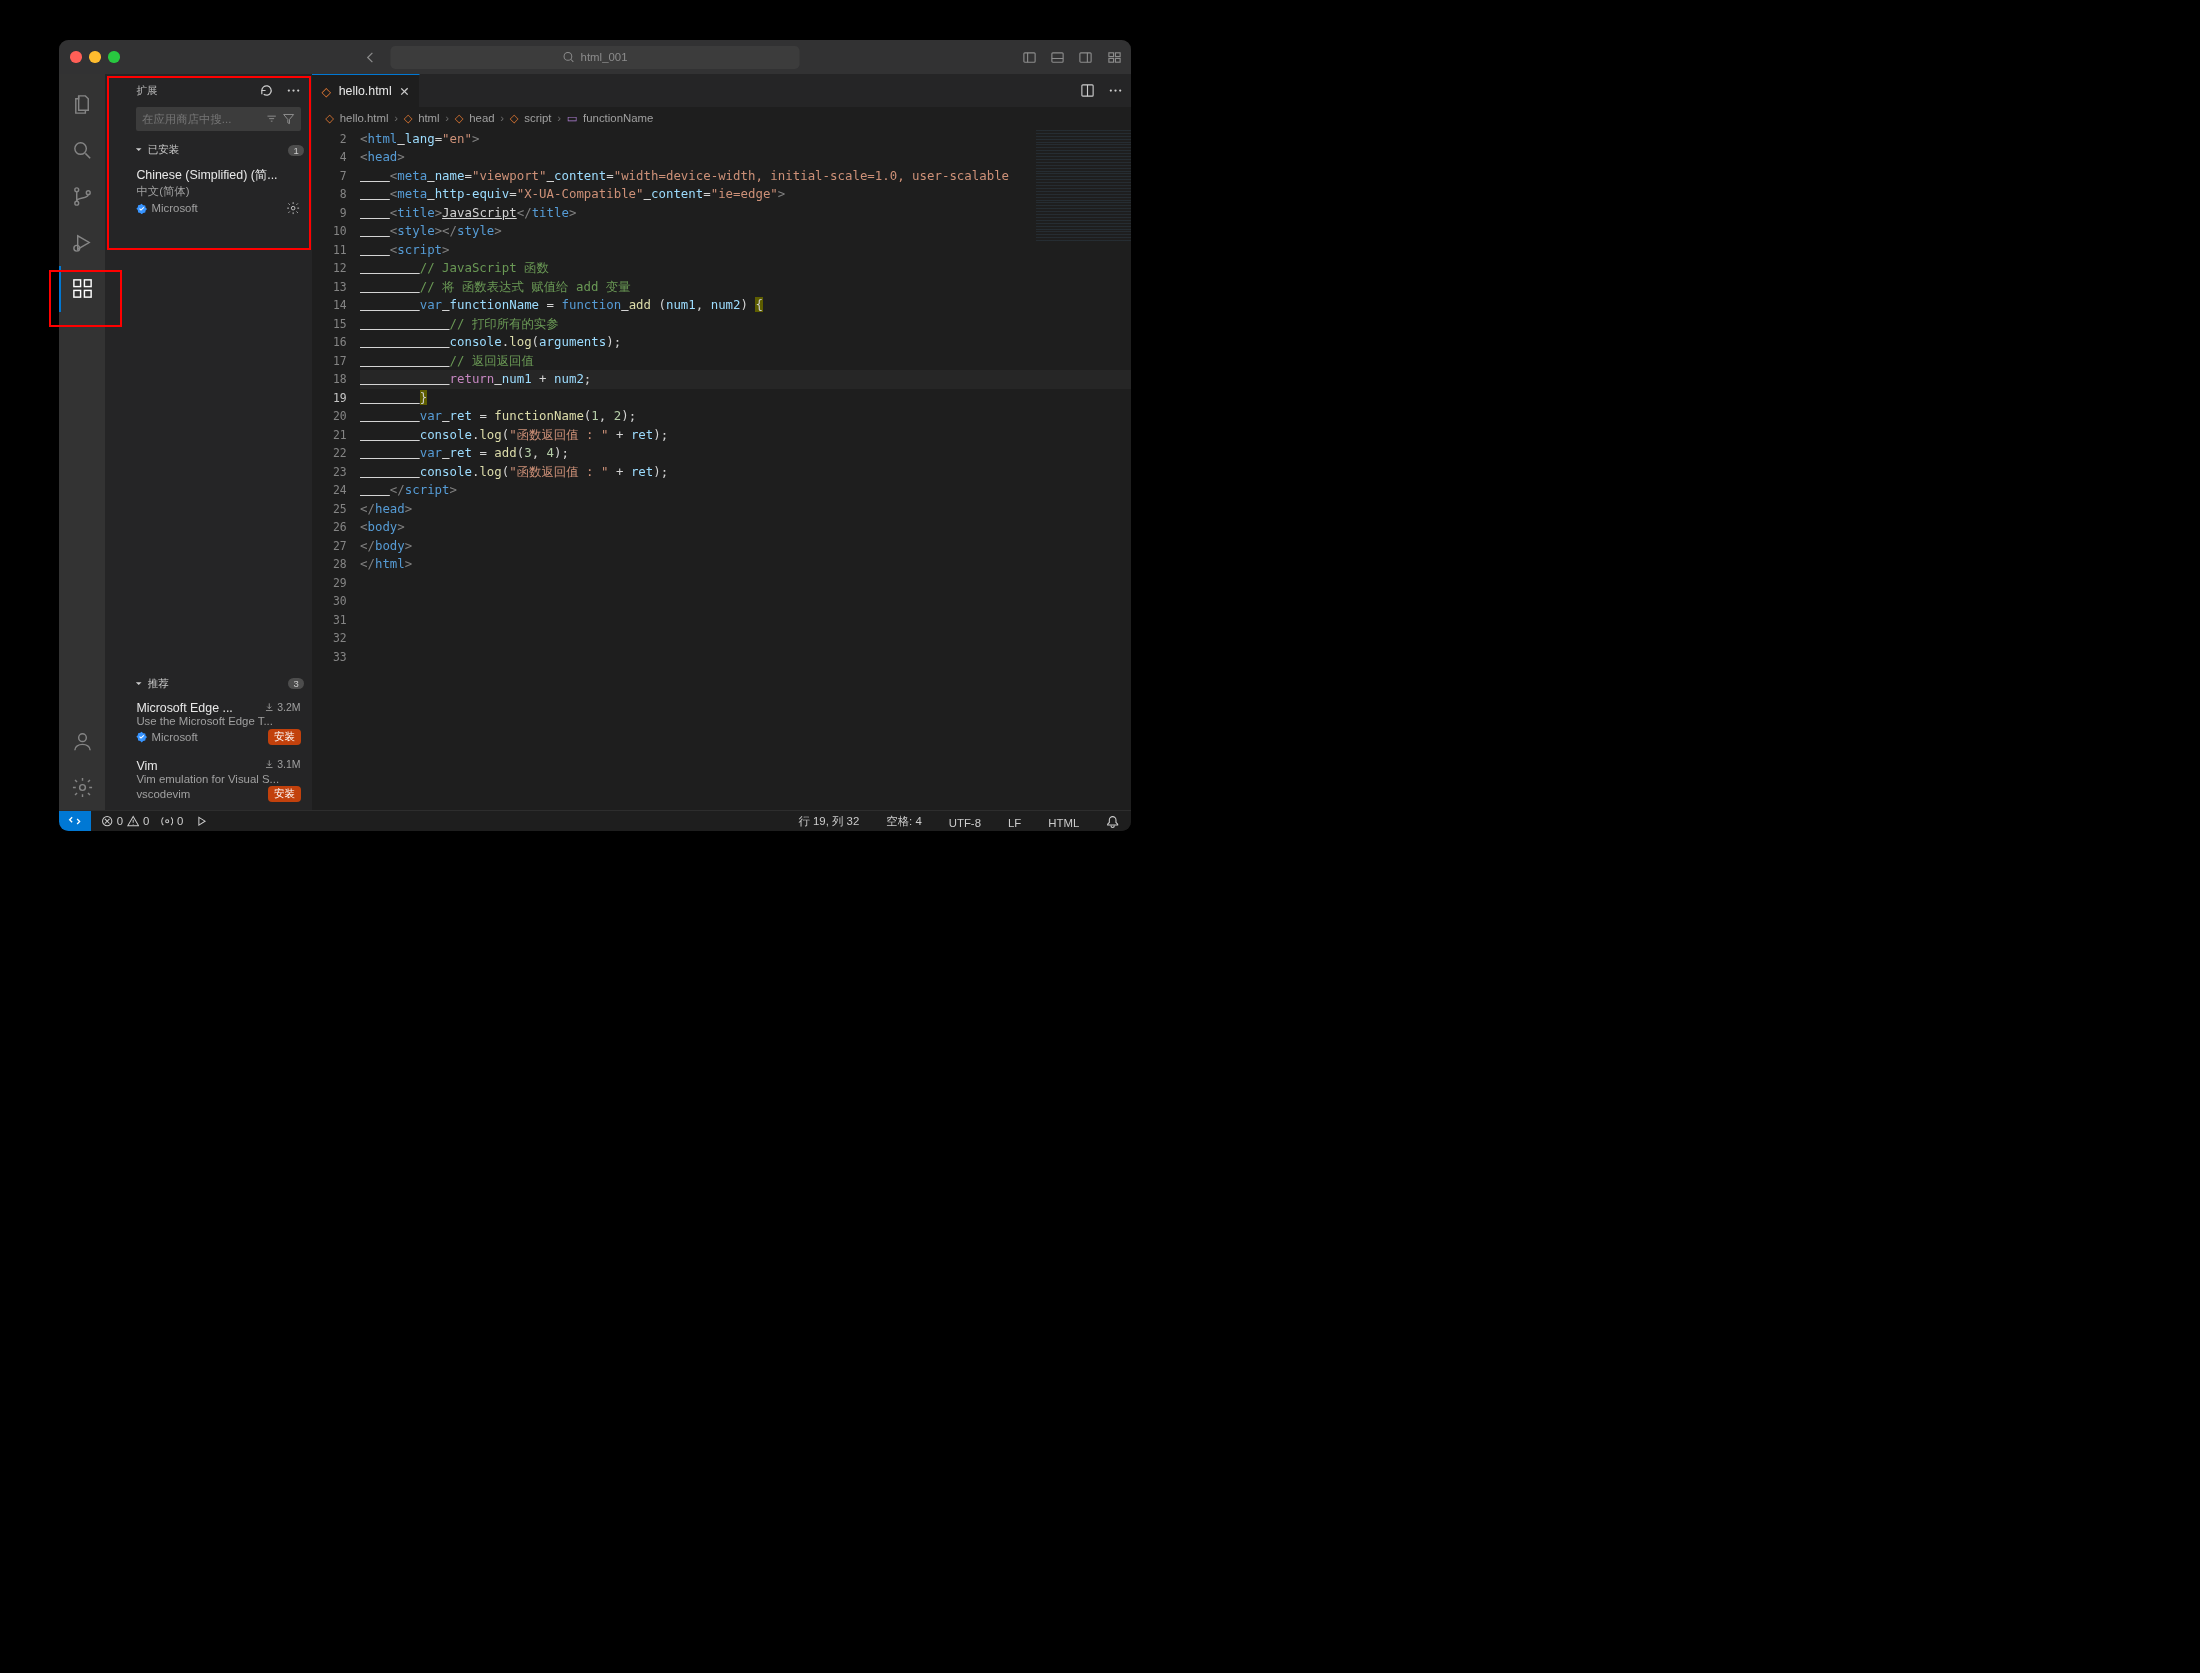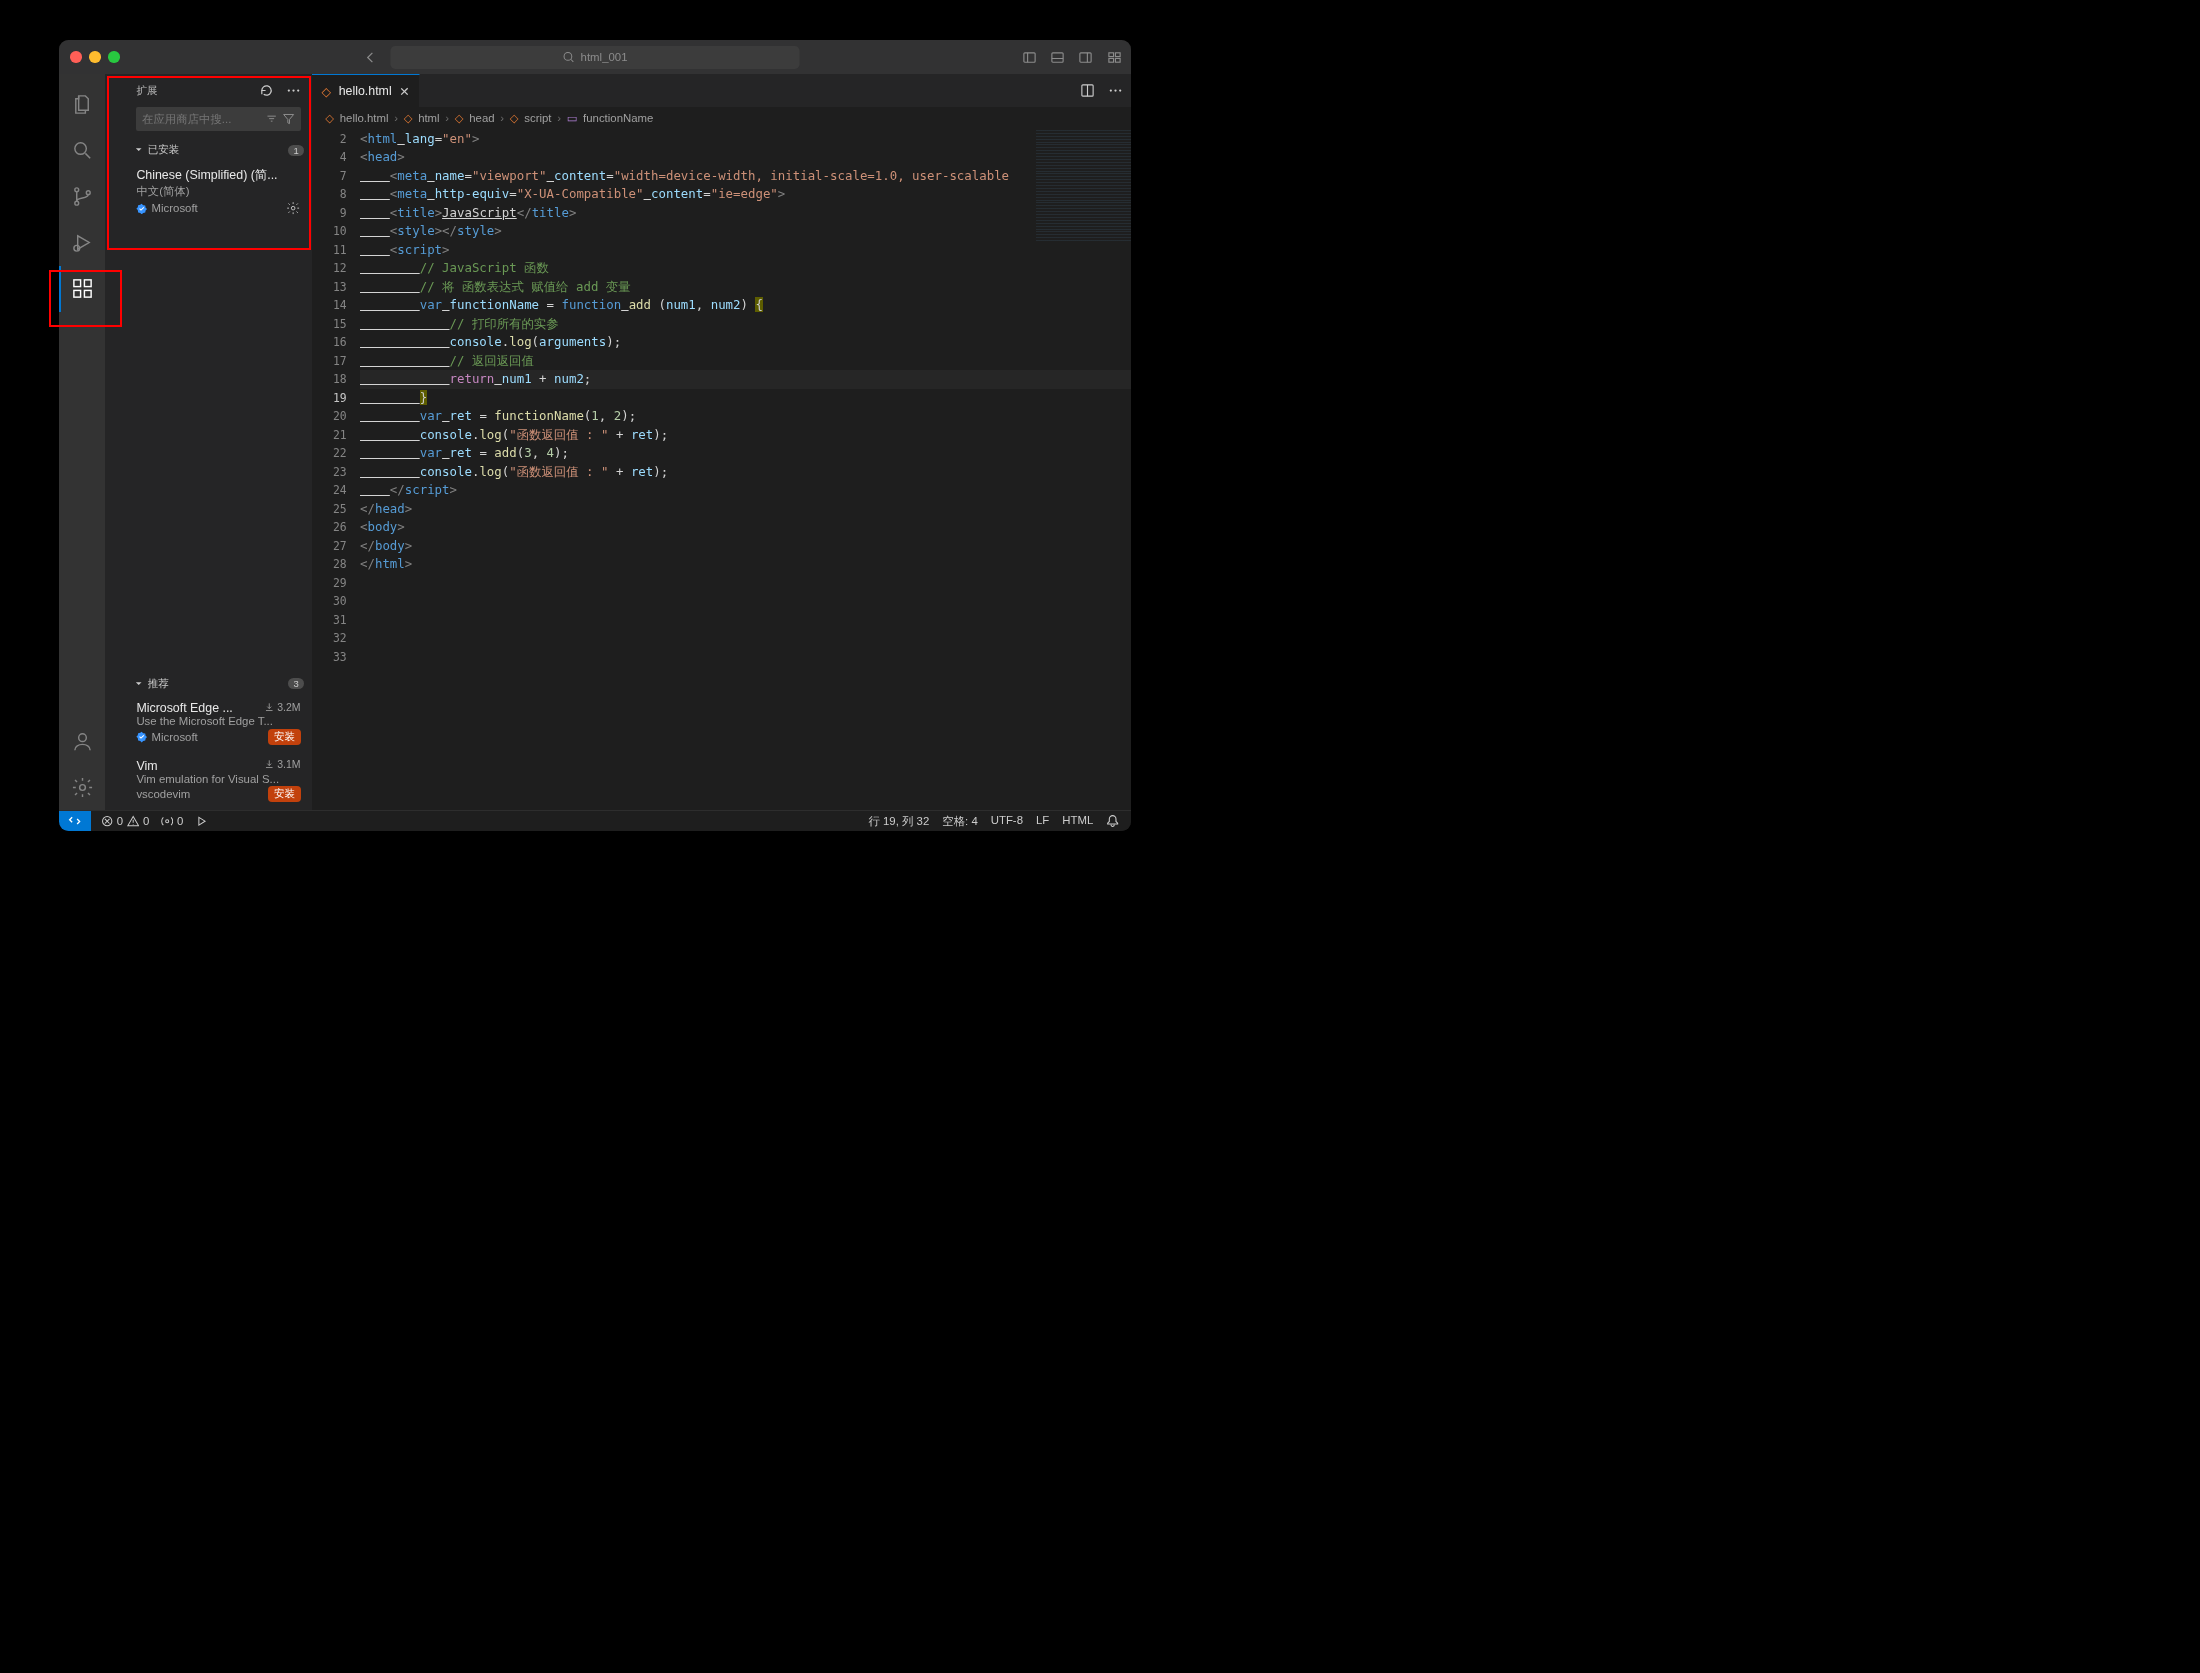--- a/index.html
+++ b/index.html
@@ -184,21 +184,21 @@
 .statusbar {
   height: 21px; background: #1e1e1e;
   display: flex; align-items: center; font-size: 11.4px; color: #ccc;
   border-top: 1px solid #2d2d2d;
 }
 .sb-remote {
   width: 32px; height: 21px; background: #0078d4;
   display: flex; align-items: center; justify-content: center; color: #fff;
 }
 .sb-left { display: flex; align-items: center; gap: 11.4px; padding-left: 9.5px; }
-.sb-right { margin-left: auto; display: flex; align-items: flex-start; gap: 13px; padding-right: 11.4px; }
+.sb-right { margin-left: auto; display: flex; align-items: flex-end; gap: 27px; padding-right: 11.4px; }
 .sb-item { display: flex; align-items: center; gap: 3.8px; }
 svg { flex-shrink: 0; }
 </style>
 </head>
 <body>
 
 <div class="window">
 
   <div class="titlebar">
     <div class="traffic">

